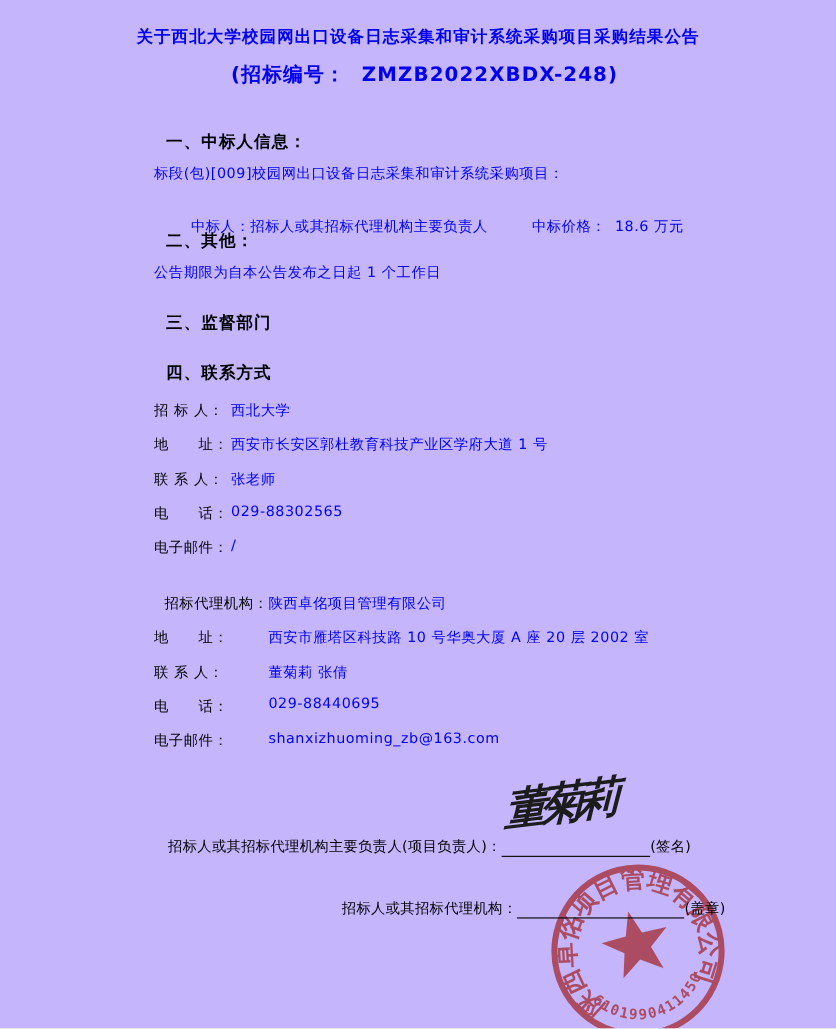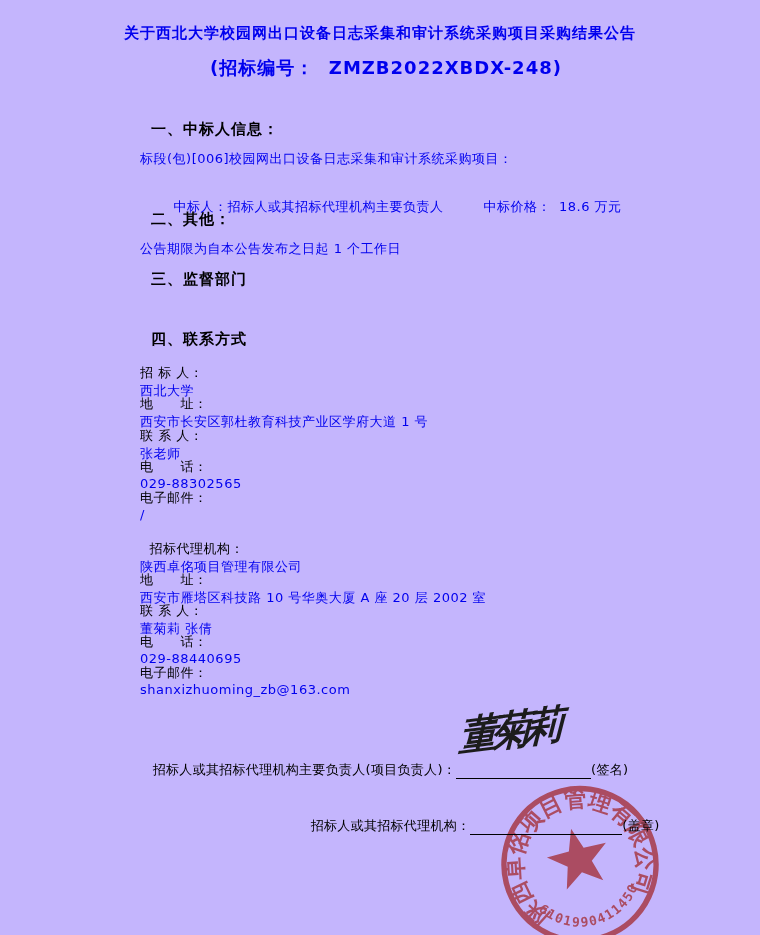--- a/index.html
+++ b/index.html
@@ -16,21 +16,21 @@
     font-size:15px; font-weight:bold; letter-spacing:1px; color:var(--blue);
   }
   .subtitle {
     left:0; right:0; top:56px; text-align:center;
     font-size:18px; font-weight:bold; letter-spacing:1px; color:var(--blue);margin-left:12px;
   }
   .heading { left:115px; font-size:15px; font-weight:bold; color:#000; letter-spacing:1px;margin-left:36px; }
   .line { font-size:13px; letter-spacing:0.5px; line-height:16px; }
   .blue { color:var(--blue); }
   .black { color:#000; }
-  .contact-row { left:140px; font-size:13px; letter-spacing:0.5px; display:flex;flex-direction:column; }
+  .contact-row { left:140px; font-size:13px; letter-spacing:0.5px; display:flex; }
   .contact-row .lbl { display:inline-block; color:#000; white-space:pre; }
   .contact-row.tenderer .lbl { width:70px; }
   .contact-row.agency .lbl { width:104px; }
   .contact-row .val { color:var(--blue); white-space:pre; }
   .sig-line { font-size:13px; letter-spacing:0.3px; color:#000; }
   .blank {
     display:inline-block; border-bottom:1px solid #000; height:14px;
     vertical-align:bottom;
   }
   .blank.b1 { width:135px; }
@@ -50,29 +50,29 @@
 </style>
 </head>
 <body>
 
 <div class="page">
 
   <div class="abs title">关于西北大学校园网出口设备日志采集和审计系统采购项目采购结果公告</div>
   <div class="abs subtitle">(招标编号：  ZMZB2022XBDX-248)</div>
 
   <div class="abs heading" style="top:120px;">一、中标人信息：</div>
-  <div class="abs line blue" style="left:140px; top:151px;">标段(包)[006]校园网出口设备日志采集和审计系统采购项目：</div>
+  <div class="abs line blue" style="left:140px; top:151px;">标段(包)[009]校园网出口设备日志采集和审计系统采购项目：</div>
   <div class="abs line blue" style="left:155px; top:183px;">
     <span>中标人：</span><span>招标人或其招标代理机构主要负责人</span><span style="margin-left:40px;">中标价格：</span><span style="margin-left:8px;">18.6 万元</span>
   </div>
 
   <div class="abs heading" style="top:210px;">二、其他：</div>
   <div class="abs line blue" style="left:140px; top:241px;">公告期限为自本公告发布之日起 1 个工作日</div>
 
-  <div class="abs heading" style="top:270px;font-family:Liberation Serif, serif;">三、监督部门</div>
+  <div class="abs heading" style="top:284px;font-family:Liberation Serif, serif;">三、监督部门</div>
 
   <div class="abs heading" style="top:330px;">四、联系方式</div>
 
   <div class="abs contact-row tenderer" style="top:364px;">
     <span class="lbl">招 标 人：</span><span class="val">西北大学</span>
   </div>
   <div class="abs contact-row tenderer" style="top:395px;">
     <span class="lbl">地　　址：</span><span class="val">西安市长安区郭杜教育科技产业区学府大道 1 号</span>
   </div>
   <div class="abs contact-row tenderer" style="top:427px;">

